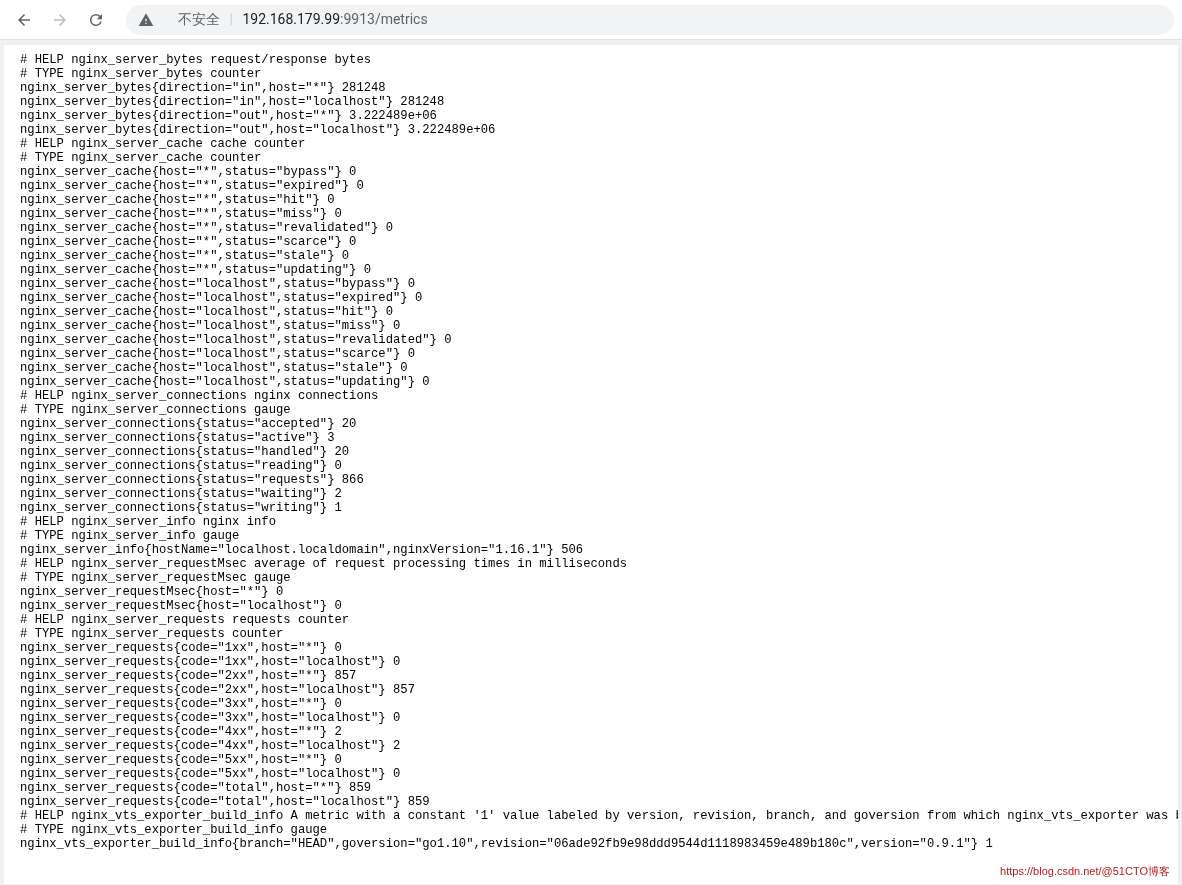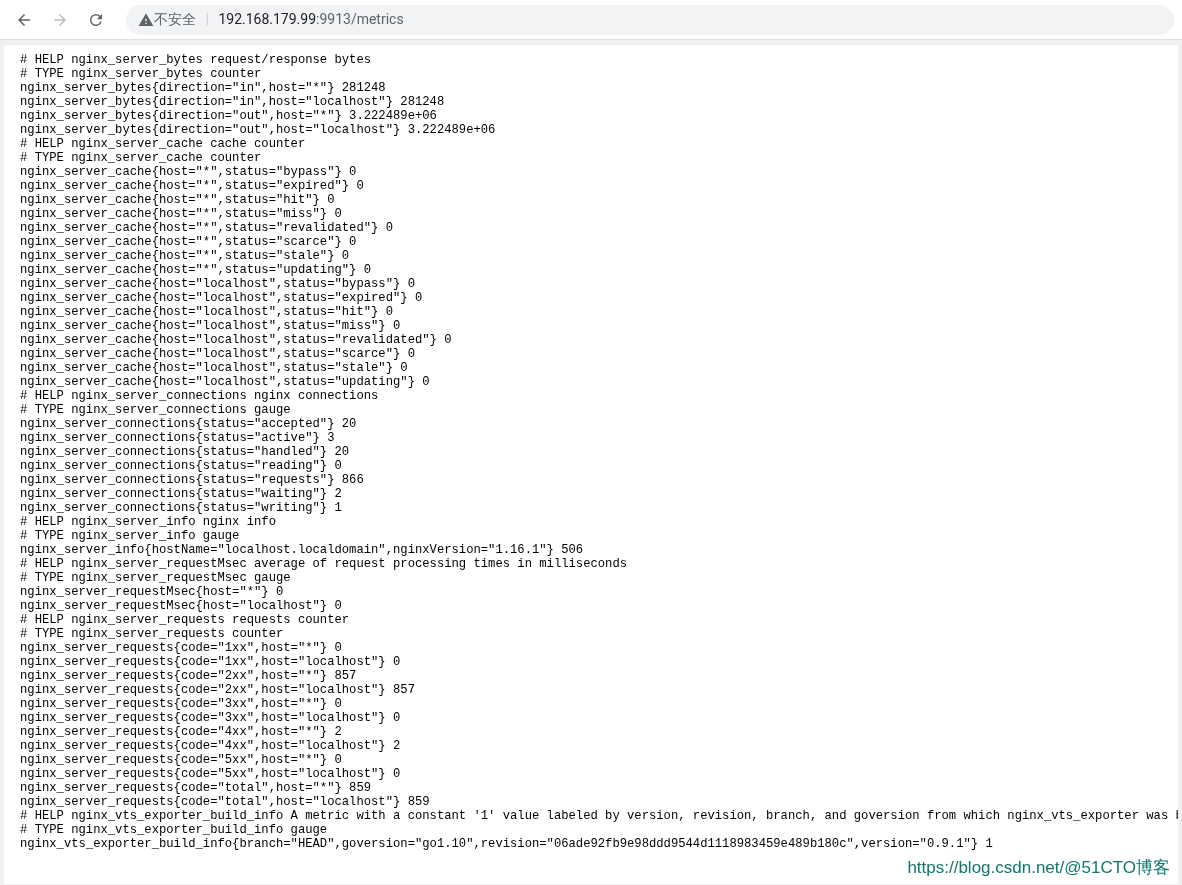--- a/index.html
+++ b/index.html
@@ -36,21 +36,21 @@
       flex: 1;
       height: 30px;
       background: #f1f3f4;
       border-radius: 15px;
       display: flex;
       align-items: center;
       padding: 0 12px;
       margin-left: 10px;
       font-size: 14px;
       color: #5f6368;
-      gap: 0;
+      gap: 24px;
     }
     .address-bar .warning-icon { display:flex; align-items:center; }
     .address-bar .warning-icon svg { width: 16px; height: 16px; fill:#5f6368; }
     .address-text { color:#5f6368; white-space:nowrap; }
     .address-text .sep { margin: 0 6px; color:#ccc; }
     .address-text .host { color:#202124; }
     .content-area {
       background: #fff;
       margin: 4px;
       height: 840px;
@@ -62,22 +62,22 @@
       font-family: "Consolas", "Courier New", monospace;
       font-size: 12.2px;
       line-height: 14px;
       color: #000;
       white-space: pre;
     }
     .watermark {
       position: absolute;
       right: 12px;
       bottom: 6px;
-      color: #0f766e;
-      font-size: 17px;
+      color: #b91c1c;
+      font-size: 11px;
       pointer-events: none;
       font-family: sans-serif;
     }
   </style>
 </head>
 <body>
 
 <div class="browser-toolbar">
   <div class="nav-btn">
     <svg viewBox="0 0 24 24">

